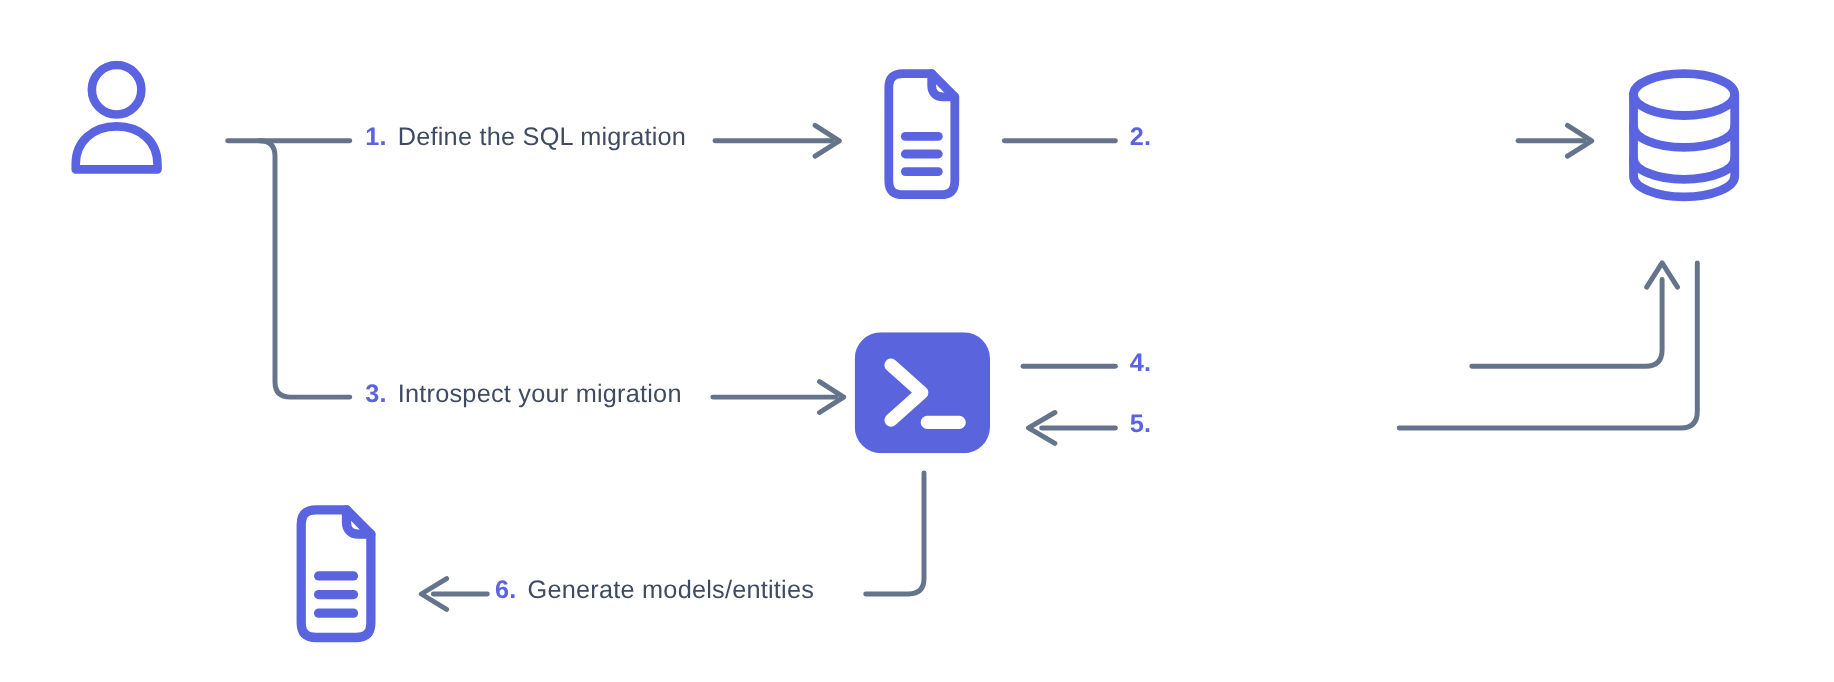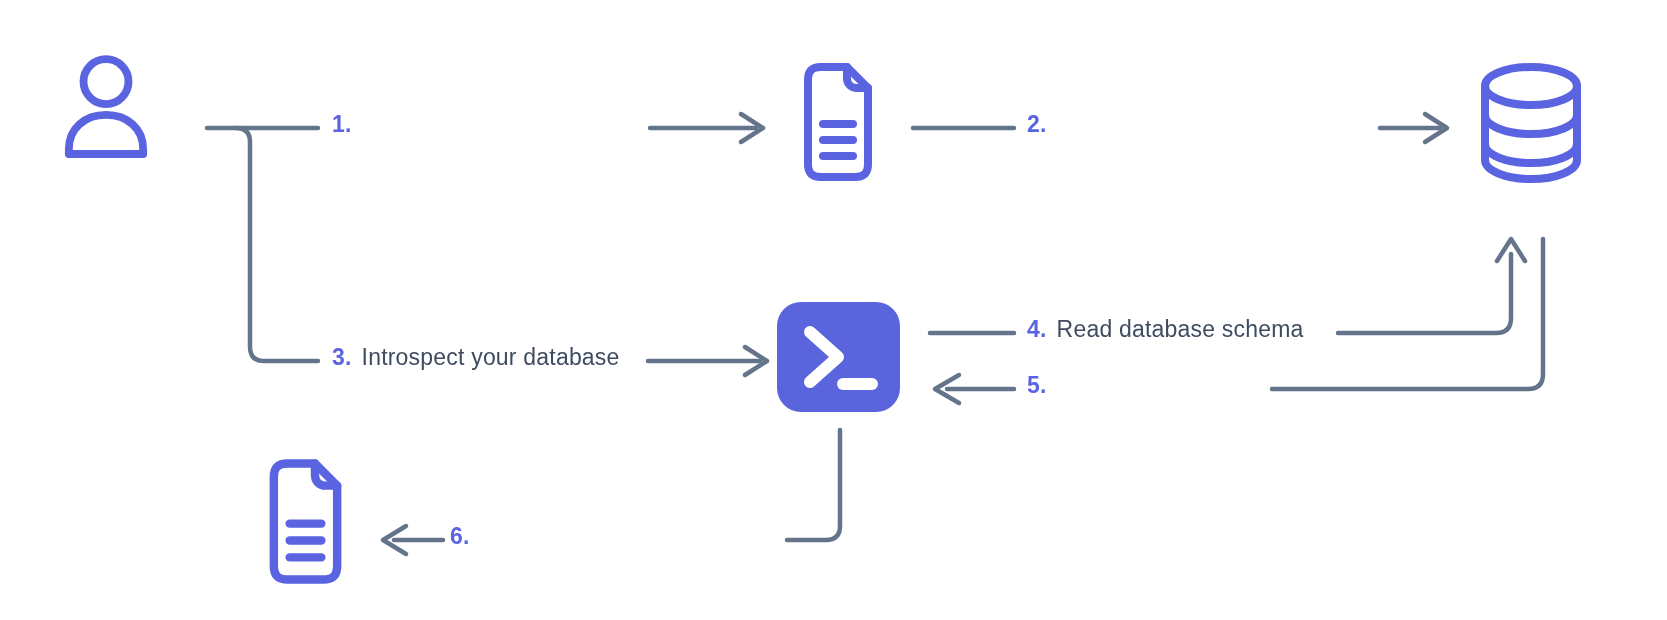--- a/index.html
+++ b/index.html
@@ -126,37 +126,38 @@
   <svg class="icon" style="left:258px;top:458px;" width="95" height="127" viewBox="0 0 90 120">
     <path class="stroke" d="M54 5 H28 C19 5 15 9 15 18 V102 C15 111 19 115 28 115 H62 C71 115 75 111 75 102 V26 Z"></path>
     <path class="stroke" d="M54 5 V16 C54 22 58 26 64 26 H75"></path>
     <path class="stroke" d="M30 62 H60"></path>
     <path class="stroke" d="M30 78 H60"></path>
     <path class="stroke" d="M30 94 H60"></path>
   </svg>
 
   <div class="step-label" style="left:332px;top:108px;">
     <span class="num">1.</span>
+    <span class="txt">Define the SQL migration</span>
   </div>
 
   <div class="step-label" style="left:1027px;top:108px;">
     <span class="num">2.</span>
   </div>
 
   <div class="step-label" style="left:332px;top:341px;">
     <span class="num">3.</span>
-    <span class="txt">Introspect your database</span>
+    <span class="txt">Introspect your migration</span>
   </div>
 
   <div class="step-label" style="left:1027px;top:313px;">
     <span class="num">4.</span>
-    <span class="txt">Read database schema</span>
   </div>
 
   <div class="step-label" style="left:1027px;top:369px;">
     <span class="num">5.</span>
   </div>
 
   <div class="step-label" style="left:450px;top:520px;">
     <span class="num">6.</span>
+    <span class="txt">Generate models/entities</span>
   </div>
 
 </div>
 
 </body></html>

